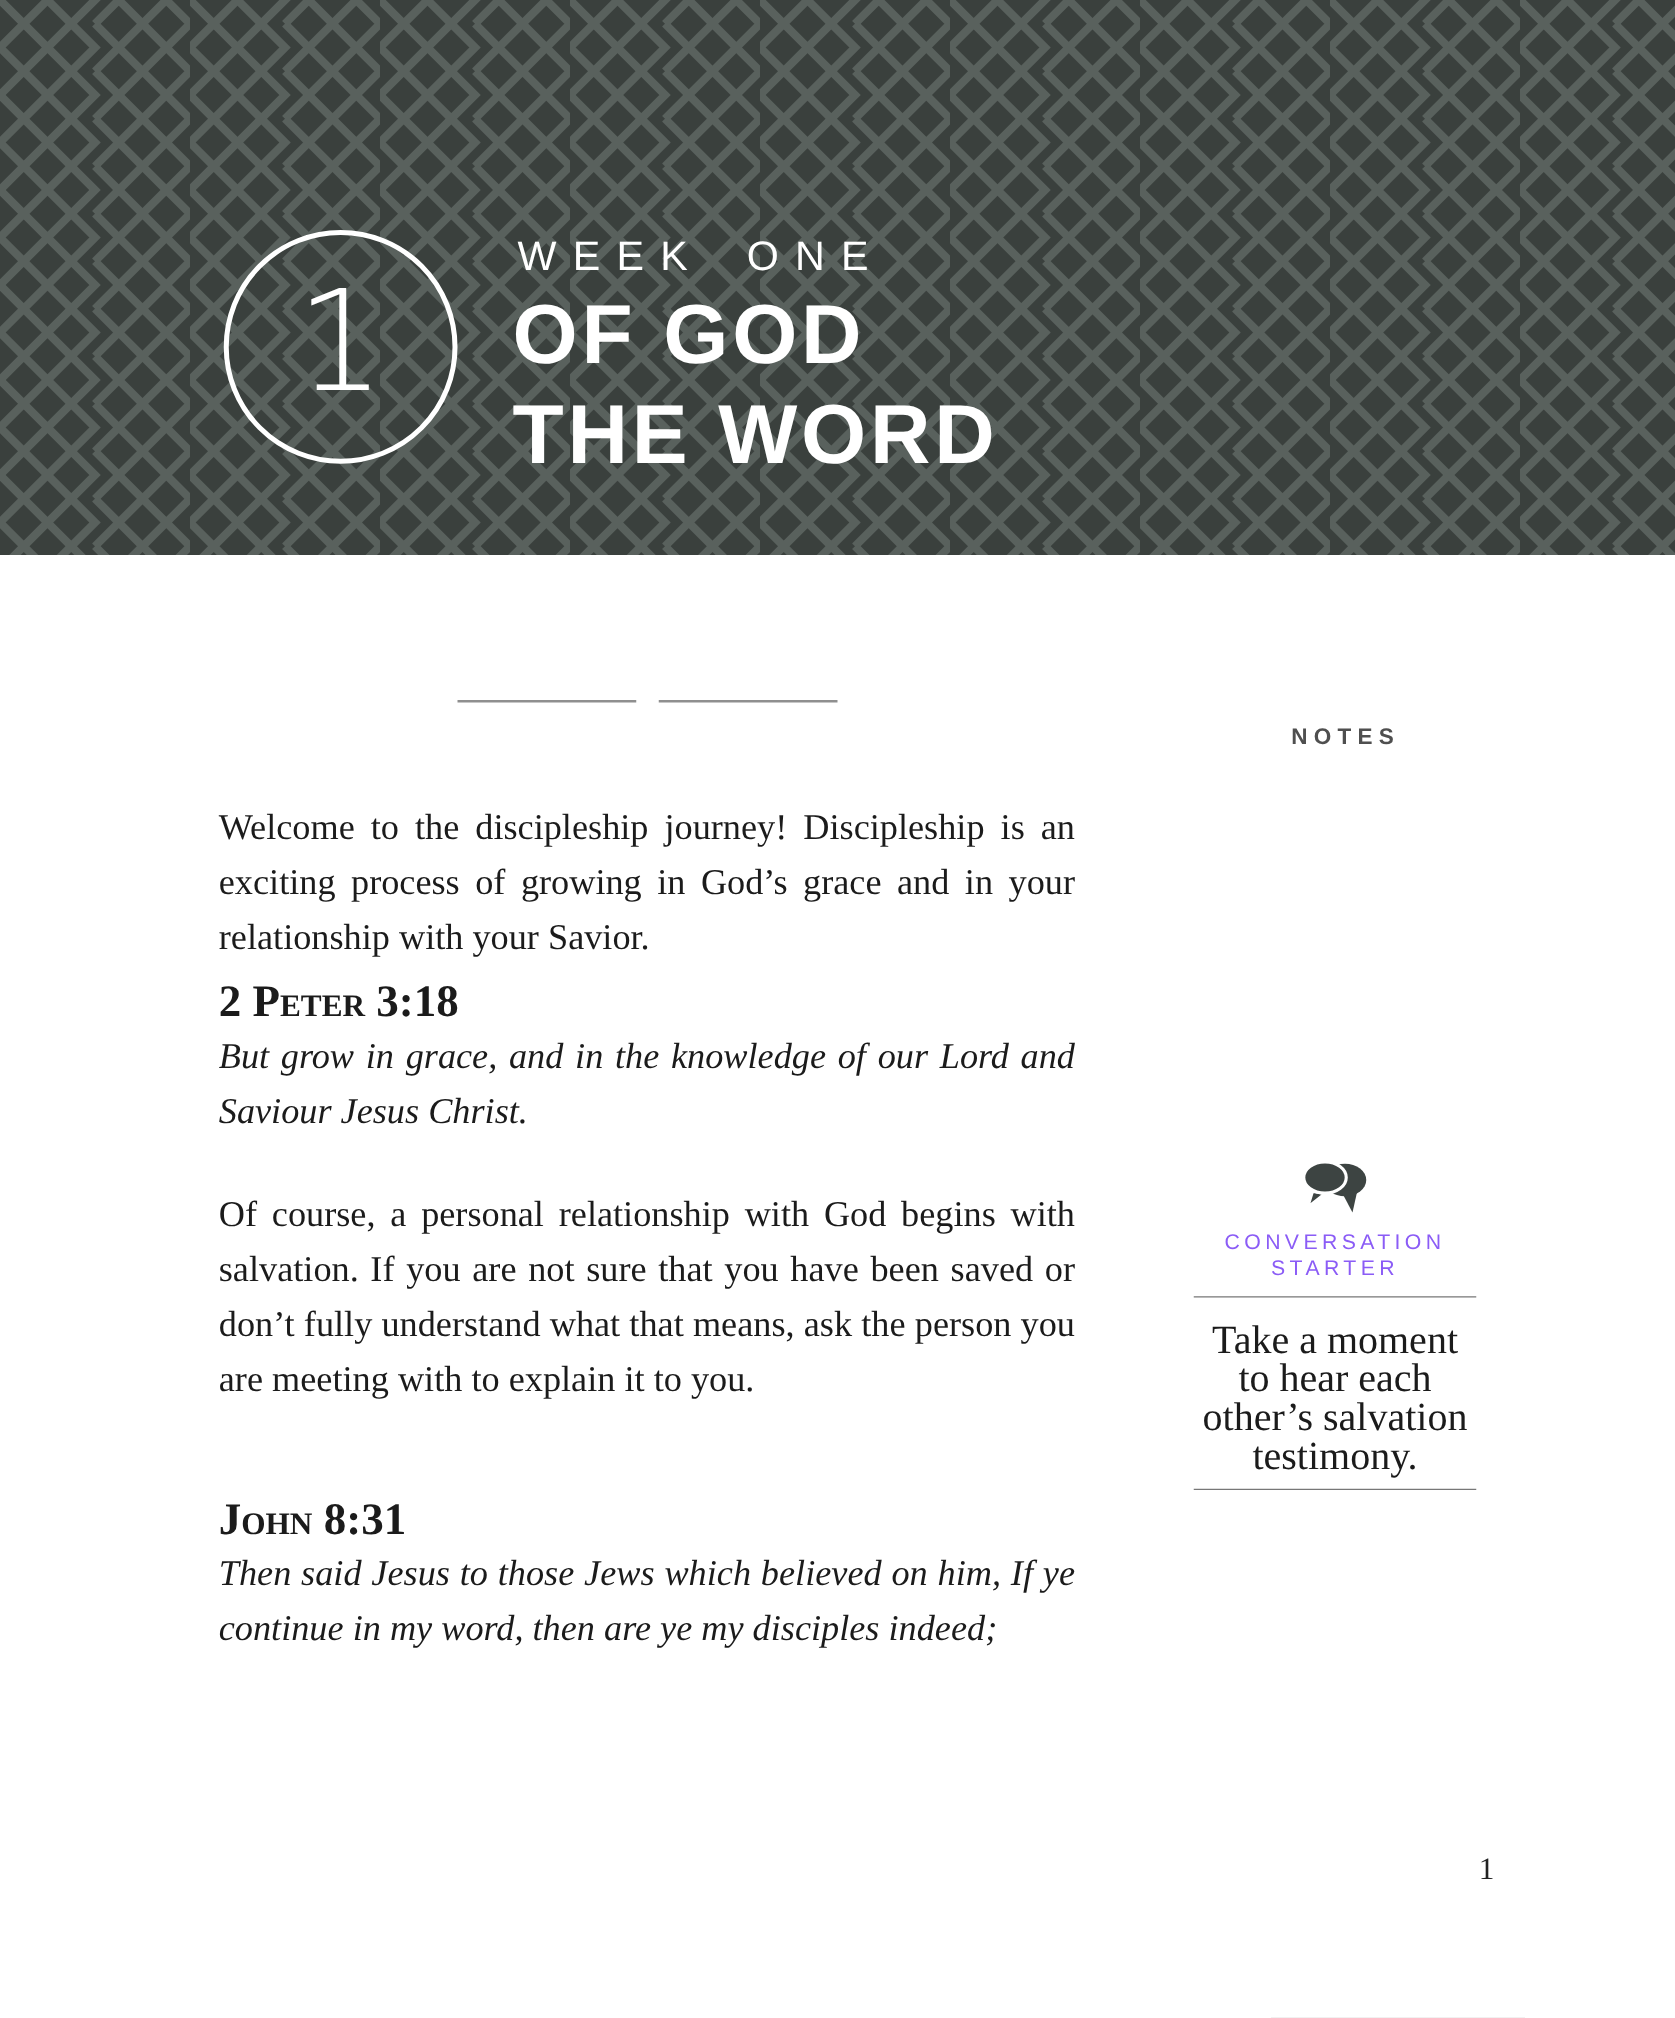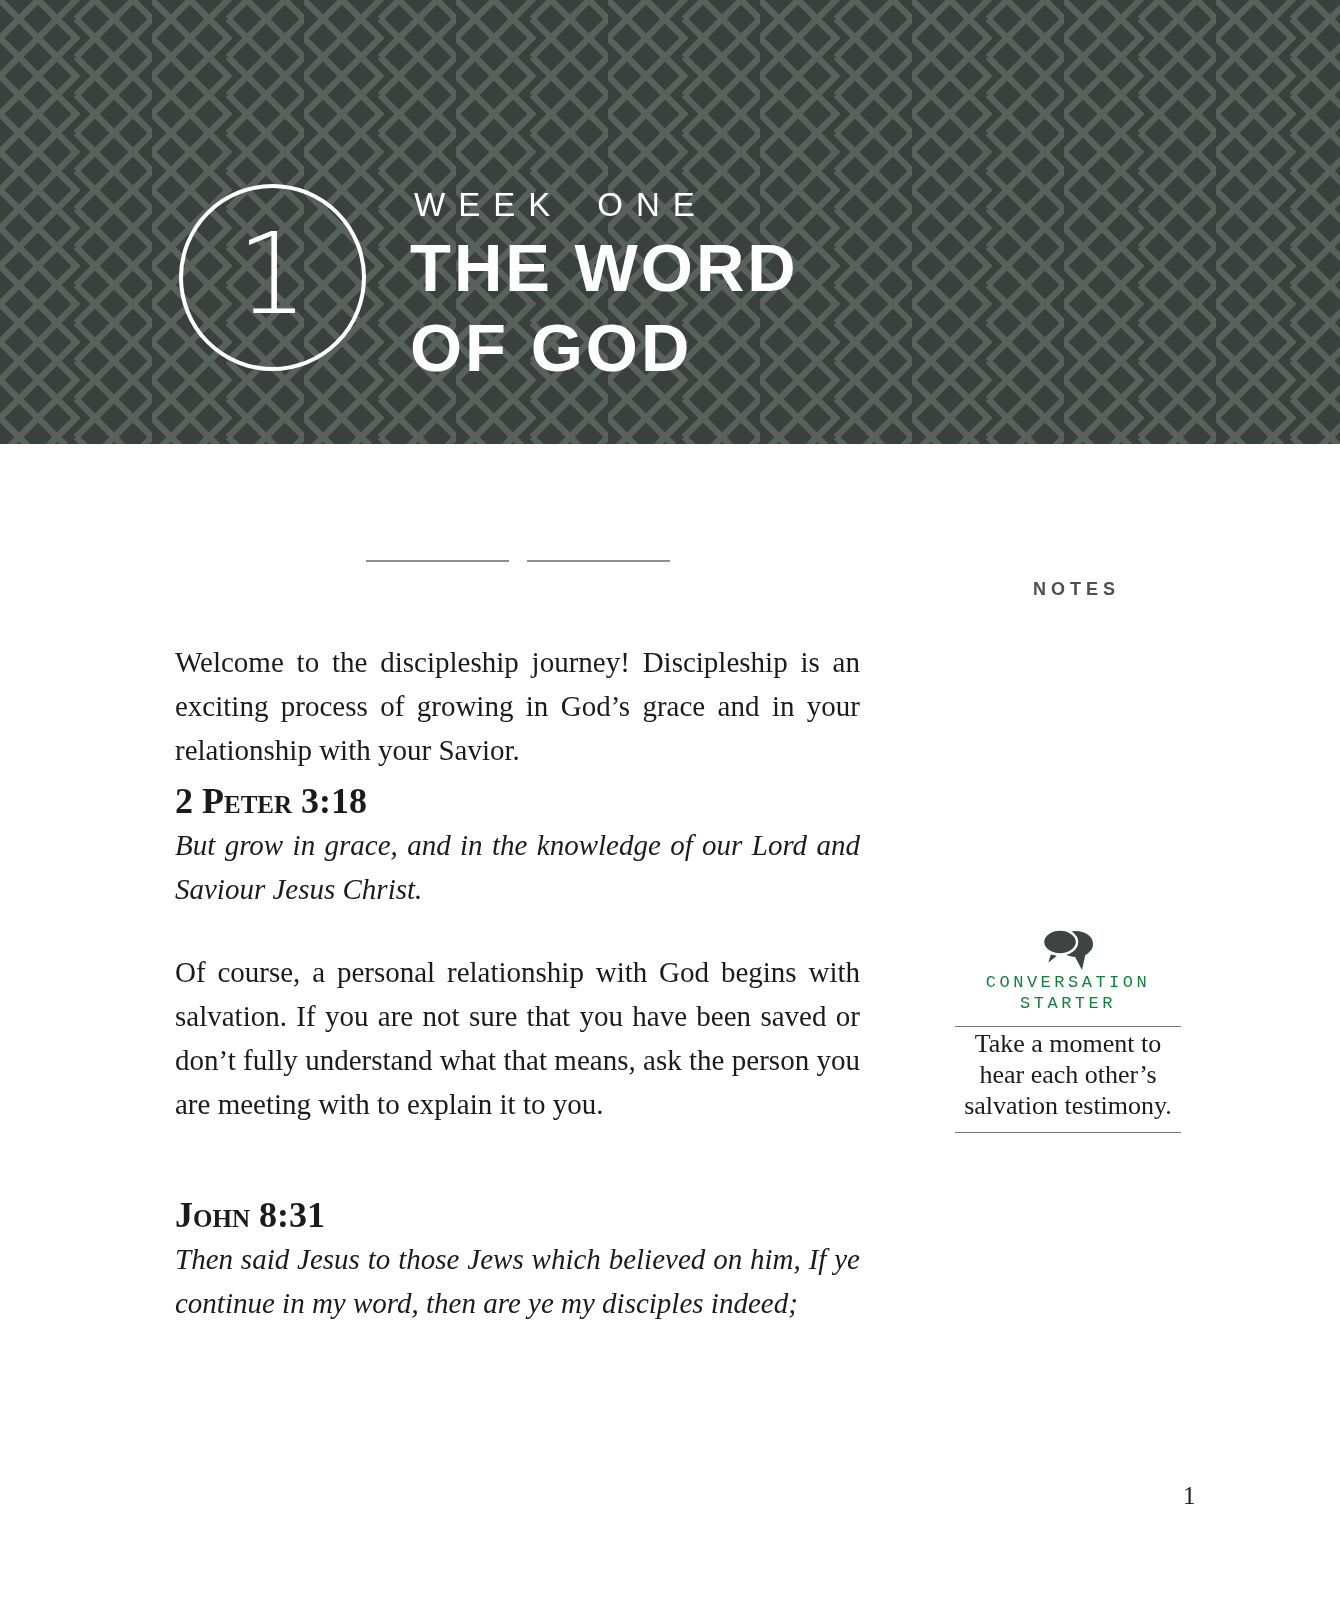--- a/index.html
+++ b/index.html
@@ -30,24 +30,24 @@
   .scripture h3{margin:0;font-size:36px;line-height:44px;font-weight:700;font-variant:small-caps;}
   .scripture p{margin:0;font-size:29px;line-height:44px;font-style:italic;text-align:justify;}
   .p1{top:640px;} .s1{top:779px;} .p2{top:950px;} .p3{top:1097px;} .s2{top:1193px;}
   .blank{display:inline-block;width:195px;border-bottom:2px solid #222222;}
 
   
   .notes{position:absolute;left:1033px;top:579px;font-family:"Liberation Sans",sans-serif;
          font-weight:700;font-size:18px;letter-spacing:5px;color:#4f4f4f;}
   .conv{position:absolute;left:955px;top:928px;width:226px;text-align:center;}
   .conv .icon{display:block;margin:0 auto;}
-  .conv .label{font-family:Liberation Mono, monospace;font-size:17px;letter-spacing:3.5px;
-               line-height:21px;color:#15803d;white-space:nowrap;}
+  .conv .label{font-family:Liberation Sans, sans-serif;font-size:17px;letter-spacing:3.5px;
+               line-height:21px;color:#8b5cf6;margin-top:11px;white-space:nowrap;}
   .conv hr{border:none;border-top:1px solid #777777;margin:12px 0 0 0;}
-  .conv .ctext{font-size:26px;line-height:31px;margin-top:1px;}
+  .conv .ctext{font-size:32px;line-height:31px;margin-top:18px;}
   .conv hr.bottom{margin-top:11px;}
 
   .pagenum{position:absolute;left:1183px;top:1482px;font-size:25px;color:#222222;}
 </style>
 </head>
 <body>
 
 <div class="page">
 
   <header class="hdr">
@@ -79,22 +79,22 @@
       <rect width="1340" height="444" fill="#3a403d"></rect>
       <rect width="1340" height="444" fill="url(#hb)"></rect>
     </svg>
 
     <div class="badge">
       <span class="num">1</span>
     </div>
 
     <div class="week">WEEK ONE</div>
     <div class="title">
+      <div>OF GOD</div>
       <div>THE WORD</div>
-      <div>OF GOD</div>
     </div>
   </header>
 
   <div class="intro-head">
     <span class="rule"></span>
     <span class="rule"></span>
   </div>
 
   <p class="body col p1">Welcome to the discipleship journey! Discipleship is an exciting process of growing in God’s grace and in your relationship with your Savior.</p>
 

